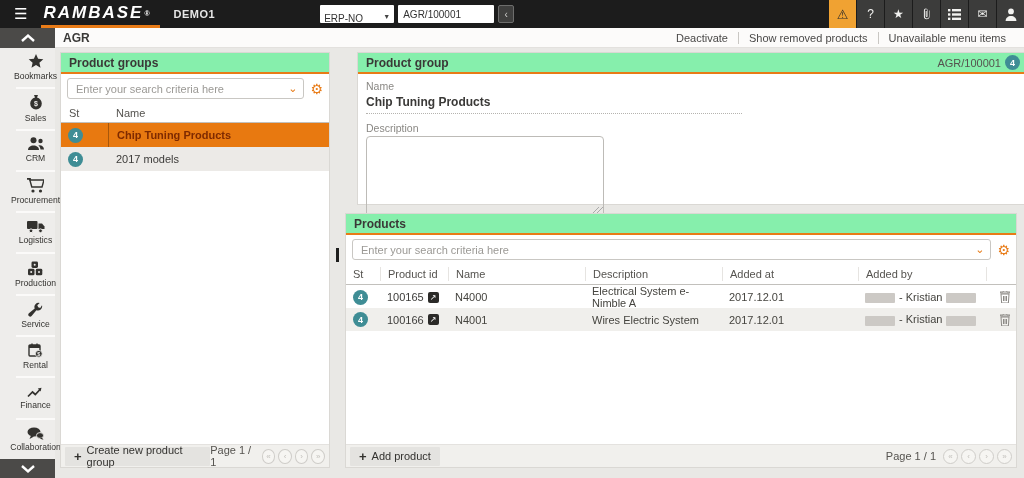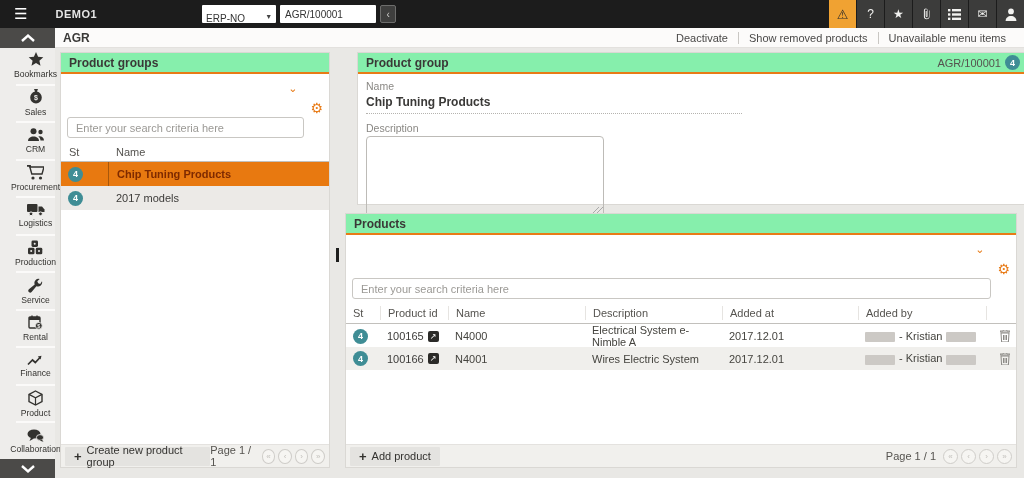--- a/index.html
+++ b/index.html
@@ -85,21 +85,21 @@
   .badge {
     width:15px; height:15px; border-radius:50%; background:#3f8d95; color:#fff;
     font-size:9px; font-weight:bold; display:inline-flex; align-items:center; justify-content:center;
     flex:0 0 auto;
   }
 
   .search-row { display:flex; align-items:center; padding:4px 6px 4px 6px; gap:6px; }
   .search-box { position:relative; flex:1; }
   .search-input {
     width:100%; height:21px; border:1px solid #c9c7c3; border-radius:3px;
-    padding:0 24px 0 8px; font-size:11px; color:#333; font-family:"Liberation Sans",sans-serif;margin-top:39px;
+    padding:0 24px 0 8px; font-size:11px; color:#333; font-family:"Liberation Sans",sans-serif;
   }
   .search-input::placeholder { color:#9b9995; }
   .search-chevron {
     position:absolute; right:7px; top:4px; color:#e87b17; font-size:11px; cursor:pointer; line-height:12px;
   }
   .gear-btn { color:#e87b17; font-size:14px; cursor:pointer; line-height:14px; }
 
   
   .pg-table-header, .pg-row { display:grid; grid-template-columns:47px 1fr; align-items:center; }
   .pg-table-header { height:20px; color:#55534f; border-bottom:1px solid #c2c0bc; }
@@ -169,20 +169,24 @@
   
   #product-groups-panel { left:60px; top:52px; width:270px; height:416px; }
   #product-group-panel  { left:357px; top:52px; width:672px; height:153px; }
   #products-panel       { left:345px; top:213px; width:672px; height:255px; }
 </style>
 </head>
 <body>
 
 <div class="topbar">
   <span class="hamburger">☰</span>
+  <div class="logo">
+    <span>RAMBASE</span>
+      <sup>®</sup>
+  </div>
   <span class="env-name">DEMO1</span>
 
   <div class="topbar-search">
     <div class="tb-select">
       <span>ERP-NO</span>
       <span class="arr">▼</span>
     </div>
     <input class="tb-input" value="AGR/100001" style="">
     <div class="tb-back">‹</div>
   </div>
@@ -305,27 +309,20 @@
       <span class="lbl">Rental</span>
     </div>
     <div class="side-item">
       <svg width="17" height="12" viewBox="0 0 17 12">
           <path d="M1 10.5L5.5 6l2.8 2.5L13 3.5" fill="none" stroke="#33322f" stroke-width="1.7"></path>
           <path d="M10.8 2.6l3.7-.9-.9 3.7z" fill="#33322f"></path>
         </svg>
       <span class="lbl">Finance</span>
     </div>
     <div class="side-item">
-      <svg width="15" height="16" viewBox="0 0 15 16">
-          <path d="M7.5 1L14 4.4v7.2L7.5 15 1 11.6V4.4z" fill="none" stroke="#33322f" stroke-width="1.4"></path>
-          <path d="M1 4.4l6.5 3.4L14 4.4M7.5 7.8V15" fill="none" stroke="#33322f" stroke-width="1.2"></path>
-        </svg>
-      <span class="lbl">Product</span>
-    </div>
-    <div class="side-item">
       <svg width="17" height="13" viewBox="0 0 17 13">
           <ellipse cx="7" cy="5" rx="6.5" ry="4.6" fill="#33322f"></ellipse>
           <path d="M4 8.5L2.5 12l4.5-2.5z" fill="#33322f"></path>
           <ellipse cx="13" cy="8.5" rx="3.6" ry="2.9" fill="#33322f" stroke="#eeedeb" stroke-width="0.9"></ellipse>
           <path d="M14.8 10.5l1.7 2.2-3.6-.9z" fill="#33322f"></path>
         </svg>
       <span class="lbl">Collaboration</span>
     </div>
   </div>
 

